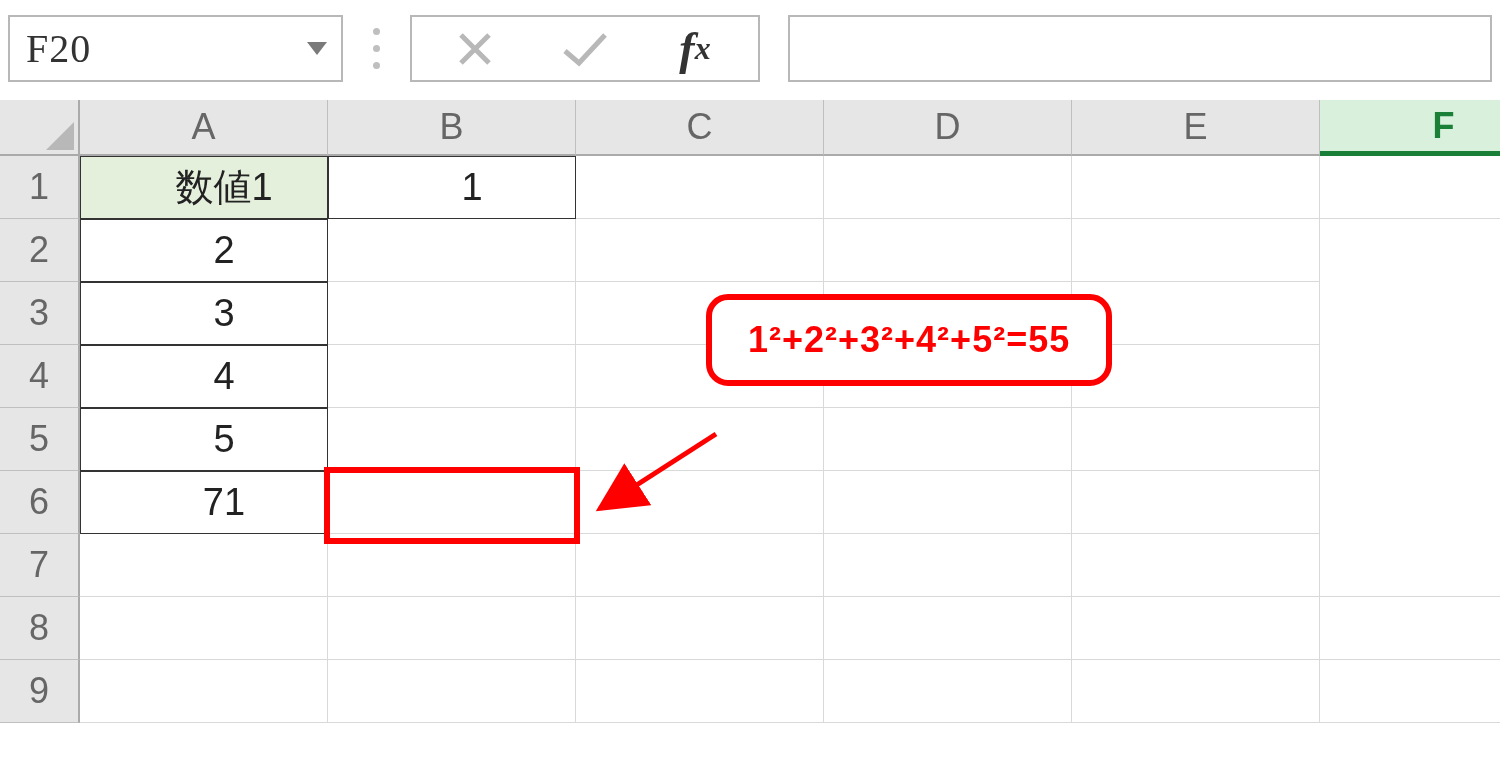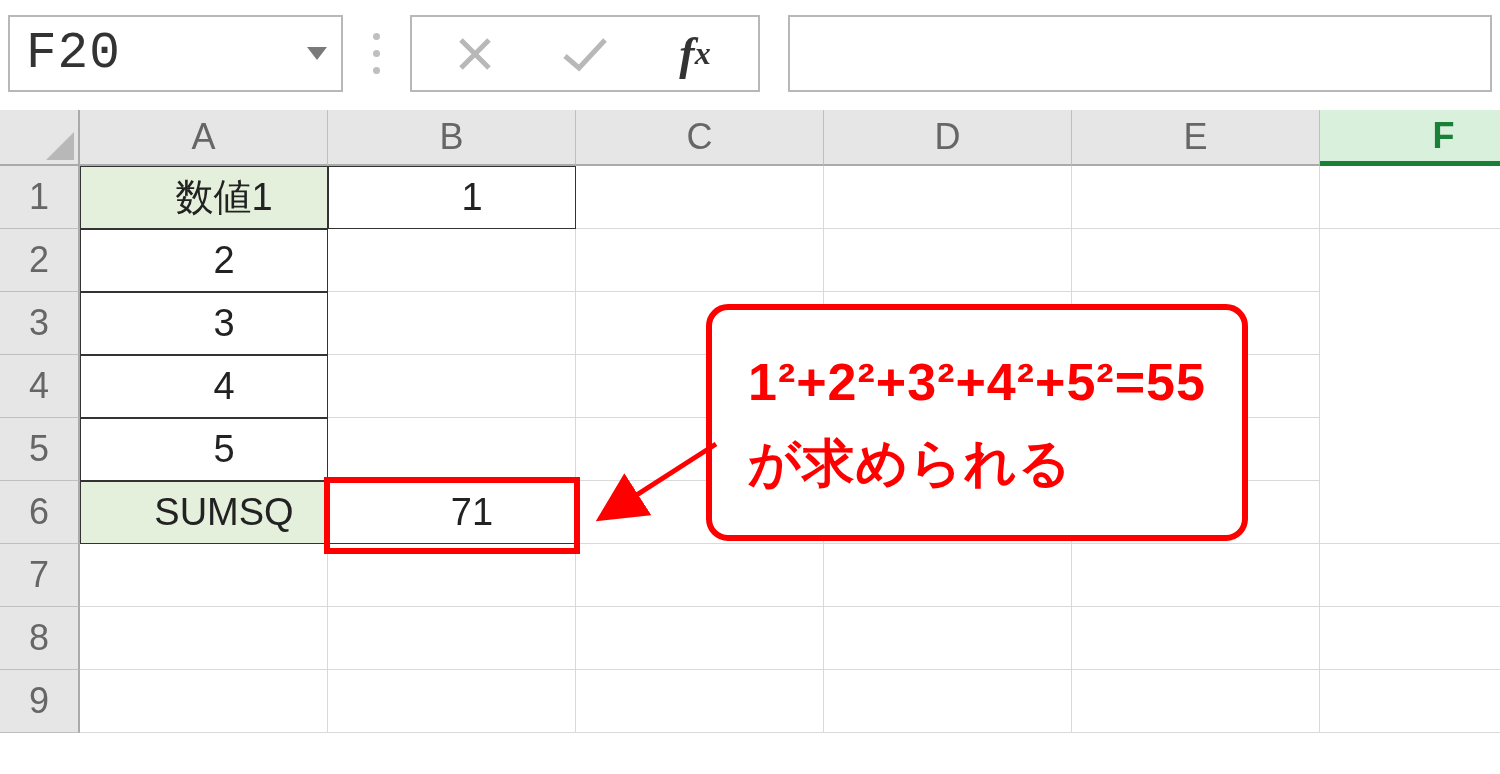--- a/index.html
+++ b/index.html
@@ -22,22 +22,22 @@
     .name-box {
       width: 335px;
       border: 2px solid #b8b8b8;
       display: flex;
       align-items: center;
       justify-content: space-between;
       padding: 8px 10px 8px 16px;
       background: #fff;
     }
     .name-box-text {
-      font-size: 51px;
-      font-family: Liberation Mono, monospace;
+      font-size: 40px;
+      font-family: Liberation Serif, serif;
       color: #333;
       letter-spacing: 1px;
     }
     .name-box-dropdown {
       width: 0; height: 0;
       border-left: 10px solid transparent;
       border-right: 10px solid transparent;
       border-top: 13px solid #7a7a7a;
       margin-right: 4px;
     }
@@ -179,24 +179,24 @@
       border: 6px solid #ff0000;
       pointer-events: none;
       z-index: 5;
     }
 
     
     .callout {
       position: absolute;
       border: 6px solid #ff0000;
       border-radius: 22px;
-      padding: 32px 36px;
+      padding: 12px 36px;
       background: #fff;
       color: #ff0000;
-      font-size: 52px;
+      font-size: 36px;
       font-weight: 600;
       line-height: 1.55;
       z-index: 6;
       font-family: "Meiryo", sans-serif;
       letter-spacing: 1px;
     }
     .callout-arrow {
       position: absolute;
       z-index: 6;
       pointer-events: none;
@@ -287,21 +287,20 @@
         <div class="cell"></div>
       </div>
       <div class="row">
         <div class="cell value-cell">5</div>
         <div class="cell"></div>
         <div class="cell"></div>
         <div class="cell"></div>
         <div class="cell"></div>
       </div>
       <div class="row">
-        <div class="cell label-cell">SUMSQ</div>
         <div class="cell value-cell">71</div>
         <div class="cell"></div>
         <div class="cell"></div>
         <div class="cell"></div>
         <div class="cell"></div>
       </div>
       <div class="row">
         <div class="cell"></div>
         <div class="cell"></div>
         <div class="cell"></div>
@@ -324,21 +323,20 @@
         <div class="cell"></div>
         <div class="cell"></div>
         <div class="cell"></div>
       </div>
     </div>
 
   <div class="result-highlight" id="result-highlight" style="left: 324px; top: 367px; width: 256px; height: 77px;"></div>
 
   <div class="callout" id="callout" style="left: 706px; top: 194px;">
     <div>1²+2²+3²+4²+5²=55</div>
-    <div>が求められる</div>
   </div>
   <svg class="callout-arrow" id="callout-arrow" width="140" height="98.5" viewBox="0 0 140 98.5" style="left: 588px; top: 322px;">
       <defs>
         <marker id="ah" markerWidth="12" markerHeight="12" refX="9" refY="5" orient="auto">
           <path d="M0,0 L10,5 L0,10 Z" fill="#ff0000"></path>
         </marker>
       </defs>
       <line x1="128" y1="12" x2="12" y2="86.5" stroke="#ff0000" stroke-width="5" marker-end="url(#ah)"></line>
     </svg>
 </div>

